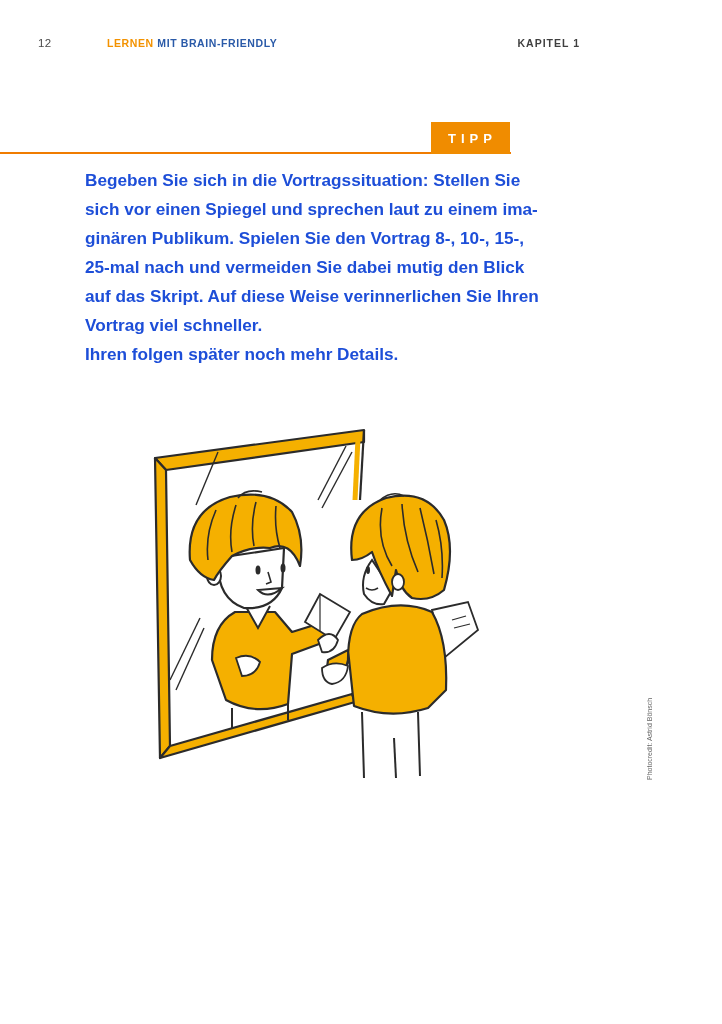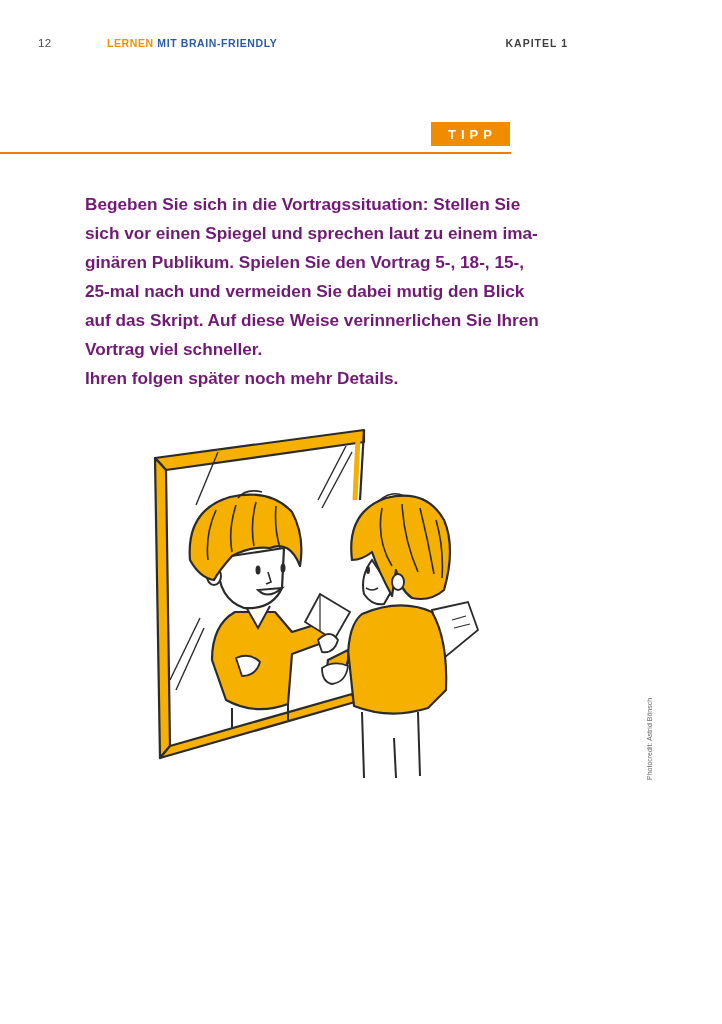--- a/index.html
+++ b/index.html
@@ -35,60 +35,59 @@
     }
     .series-title {
       position: absolute;
       left: 72px;
       top: 0;
     }
     .series-orange { color: #f39200; margin-left: 35px; }
     .series-blue { color: #2a5aa8; margin-top: 40px; }
     .chapter-label {
       position: absolute;
-      right: 46px;
+      right: 34px;
       top: 0;
       color: #3f3f3f;
       letter-spacing: 1px;
     }
     .tip-rule {
       position: absolute;
       left: 0;
       top: 152px;
       width: 511px;
       height: 2px;
       background: #f07c00;
     }
     .tip-badge {
       position: absolute;
       left: 431px;
       top: 122px;
       width: 79px;
-      height: 24px;
+      height: 32px;
       background: #f08c00;
       color: #ffffff;
       font-weight: bold;
       font-size: 13px;
       letter-spacing: 5px;
       display: flex;
       align-items: center;
       justify-content: center;
       padding-left: 4px;
       box-sizing: border-box;
     }
     .tip-body {
       position: absolute;
       left: 85px;
       top: 166px;
       width: 440px;
-      color: #701a75;
+      color: #1d4ed8;
       font-size: 17.2px;
       font-weight: bold;
       line-height: 29px;
-      margin-top: 24px;
     }
     .tip-line {
       display: block;
       white-space: nowrap;
     }
     .illustration {
       position: absolute;
       left: 140px;
       top: 420px;
       width: 360px;
@@ -116,21 +115,21 @@
   </span>
   <span class="chapter-label">KAPITEL 1</span>
 </div>
 
 <div class="tip-rule"></div>
 <div class="tip-badge">TIPP</div>
 
 <div class="tip-body">
   <span class="tip-line">Begeben Sie sich in die Vortragssituation: Stellen Sie</span>
   <span class="tip-line">sich vor einen Spiegel und sprechen laut zu einem ima-</span>
-  <span class="tip-line">ginären Publikum. Spielen Sie den Vortrag 5-, 18-, 15-,</span>
+  <span class="tip-line">ginären Publikum. Spielen Sie den Vortrag 8-, 10-, 15-,</span>
   <span class="tip-line">25-mal nach und vermeiden Sie dabei mutig den Blick</span>
   <span class="tip-line">auf das Skript. Auf diese Weise verinnerlichen Sie Ihren</span>
   <span class="tip-line">Vortrag viel schneller.</span>
   <span class="tip-line">Ihren folgen später noch mehr Details.</span>
 </div>
 
 <div class="illustration">
   <svg width="360" height="370" viewBox="140 420 360 370" xmlns="http://www.w3.org/2000/svg">
 
     <g>

